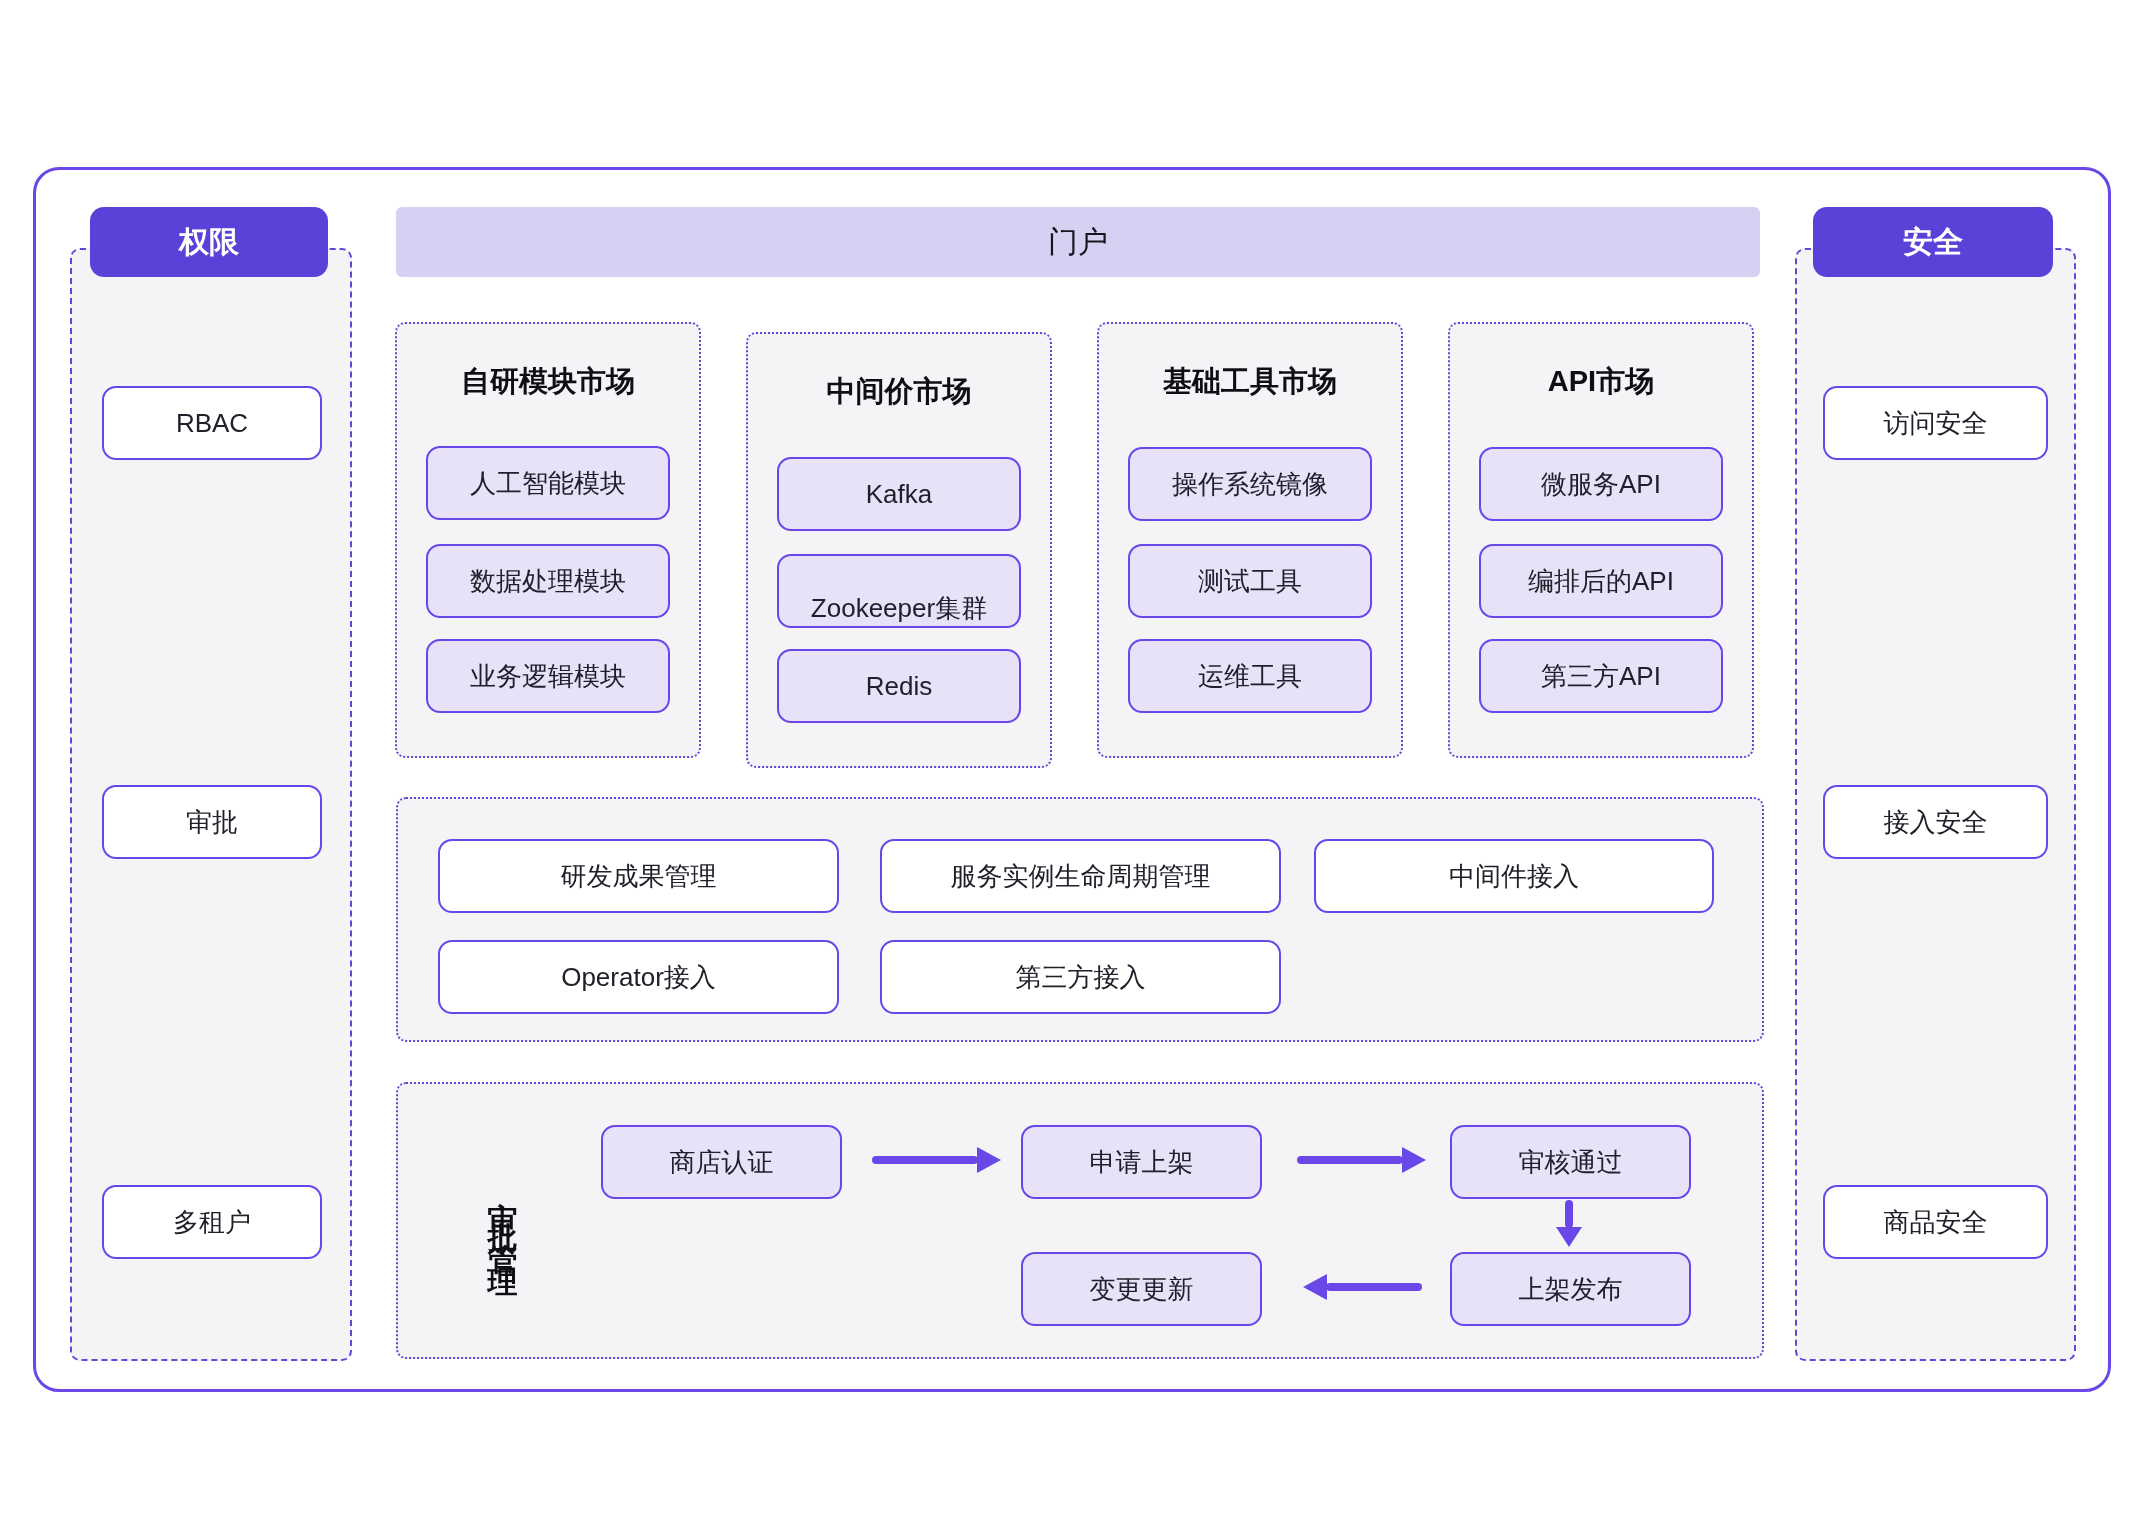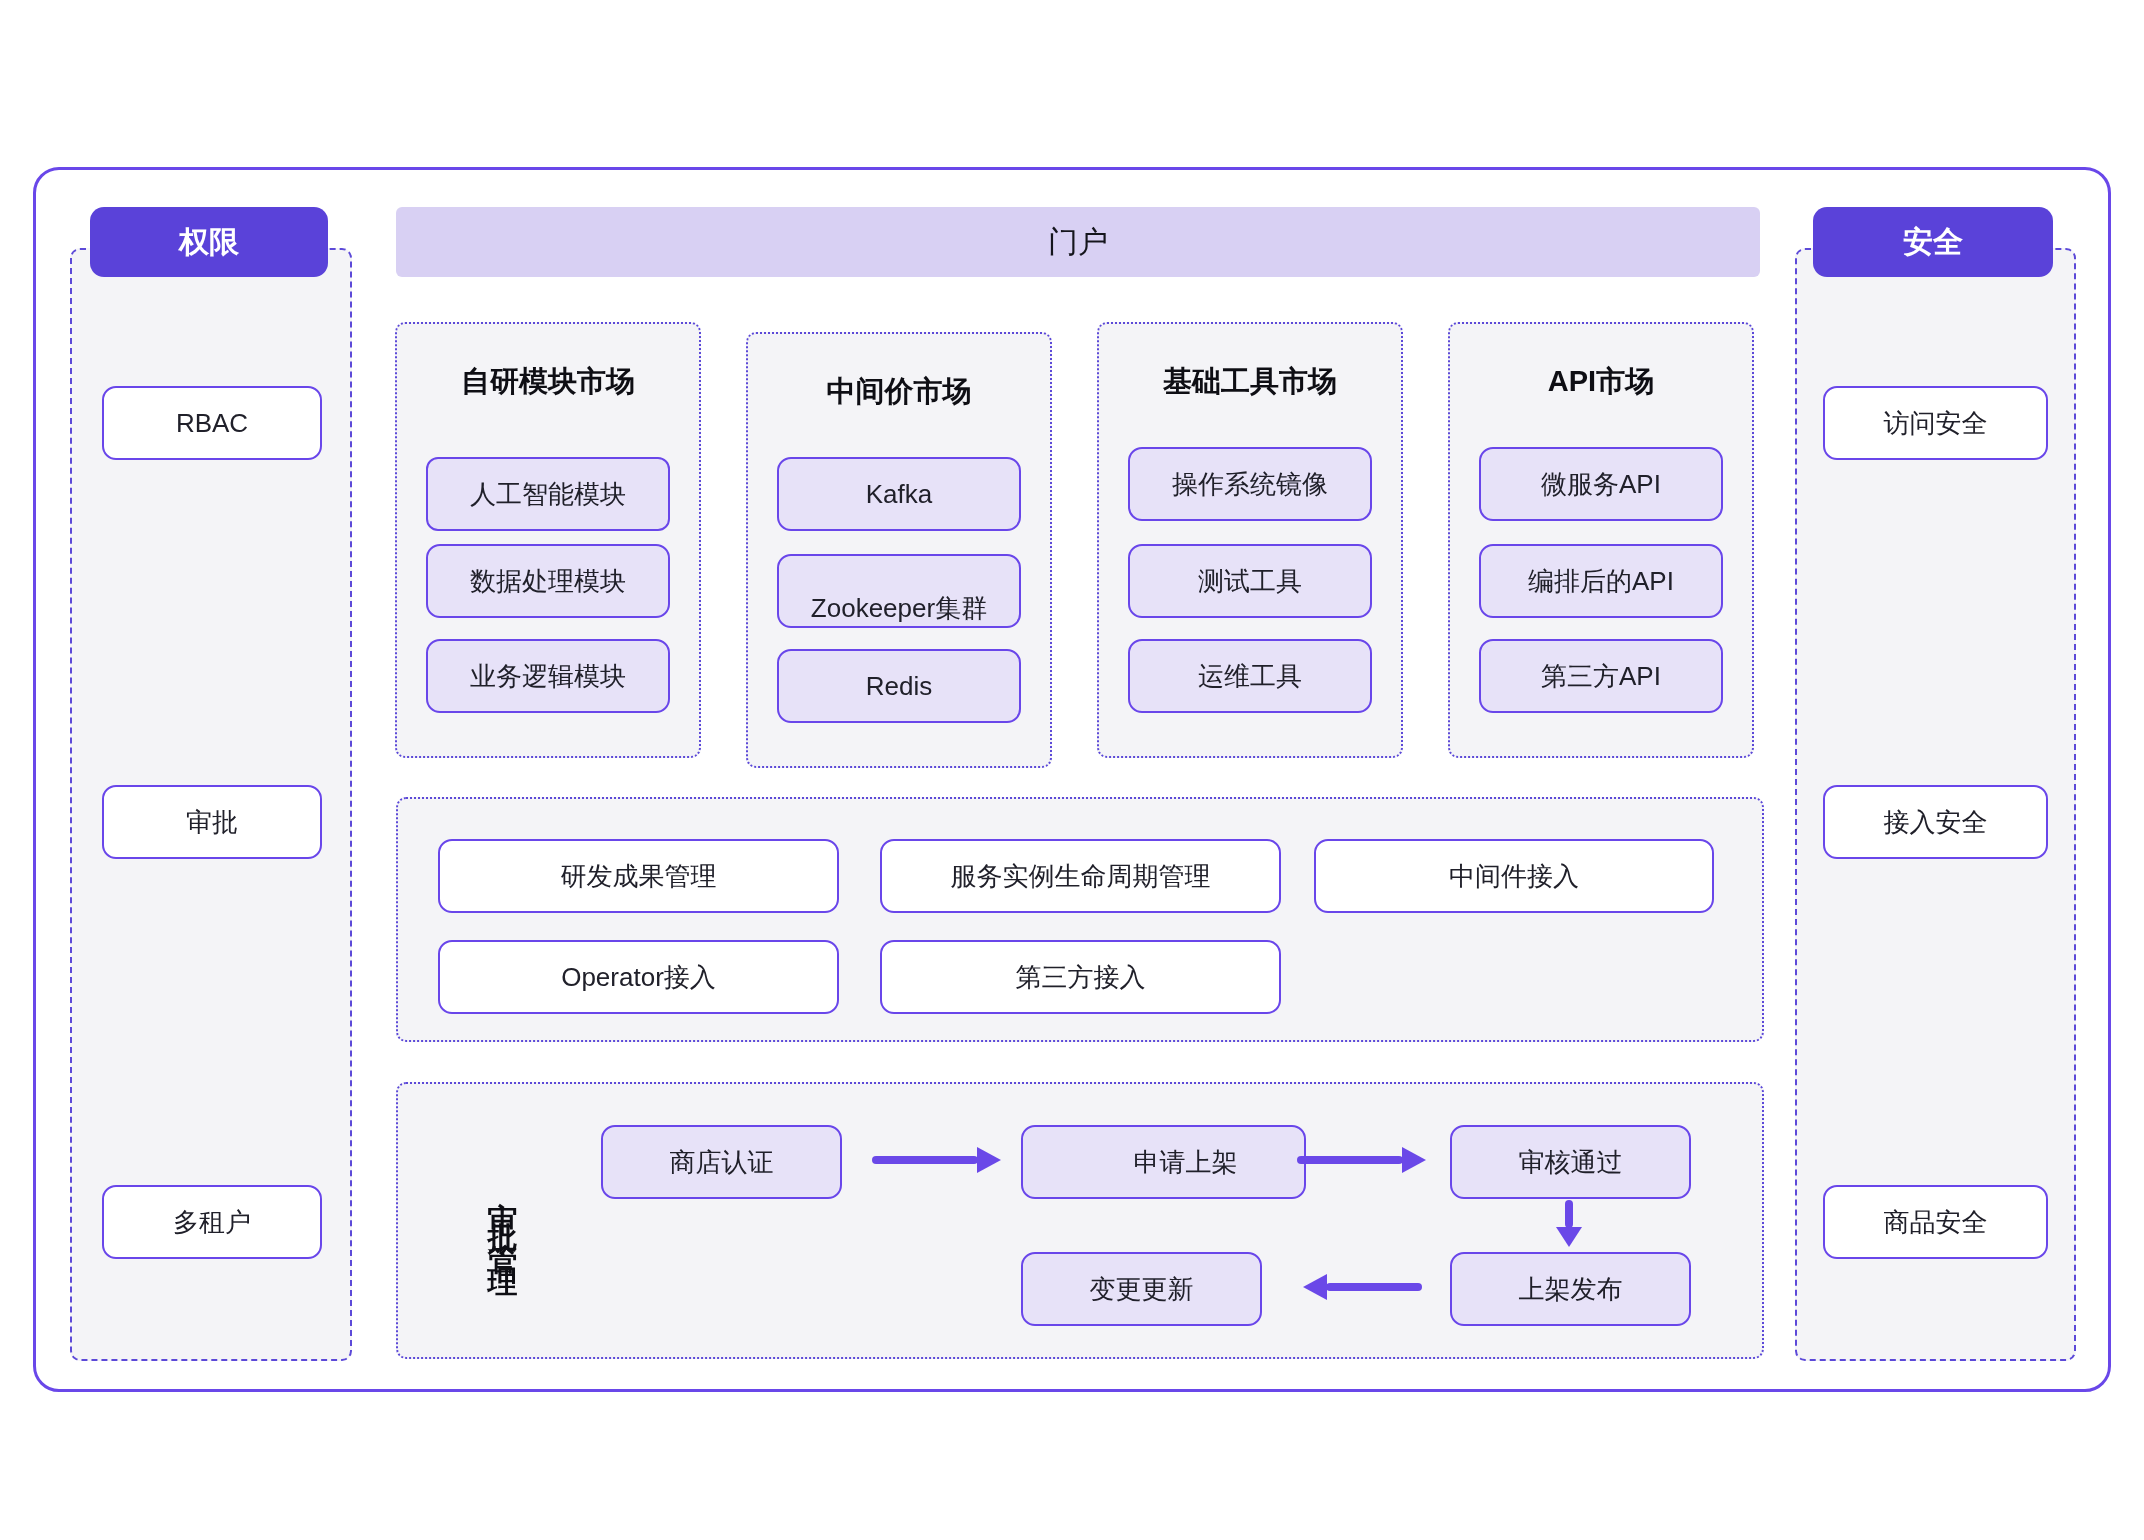--- a/index.html
+++ b/index.html
@@ -75,21 +75,21 @@
   <div class="box" style="left:1823px;top:1185px;width:221px;height:70px;">
     <span>商品安全</span>
   </div>
 
   <div class="portal-bar">
     <span>门户</span>
   </div>
 
   <div class="region dotted market" style="left:395px;top:322px;width:302px;height:432px;">
     <div class="market-title">自研模块市场</div>
-    <div class="box lav item" style="top:133px;border-radius:12px;">
+    <div class="box lav item" style="top:122px;">
       <span>人工智能模块</span>
       </div>
     <div class="box lav item" style="top:220px;">
       <span>数据处理模块</span>
       </div>
     <div class="box lav item" style="top:315px;">
       <span>业务逻辑模块</span>
       </div>
   </div>
 
@@ -152,21 +152,21 @@
 
   <div class="region dotted" style="left:396px;top:1082px;width:1364px;height:273px;">
     <div class="vlabel">审批管理</div>
 
     <div class="box lav" style="left:203px;top:41px;width:237px;height:70px;">
       <span>商店认证</span>
       </div>
 
     <div class="harrow r" style="left:474px;top:72px;width:106px;"></div>
 
-    <div class="box lav" style="left:623px;top:41px;width:237px;height:70px;padding-left:44px;">
+    <div class="box lav" style="left:623px;top:41px;width:237px;height:70px;">
       <span>申请上架</span>
       </div>
 
     <div class="harrow r" style="left:899px;top:72px;width:106px;"></div>
 
     <div class="box lav" style="left:1052px;top:41px;width:237px;height:70px;">
       <span>审核通过</span>
       </div>
 
     <div class="varrow" style="left:1167px;top:116px;height:28px;"></div>

